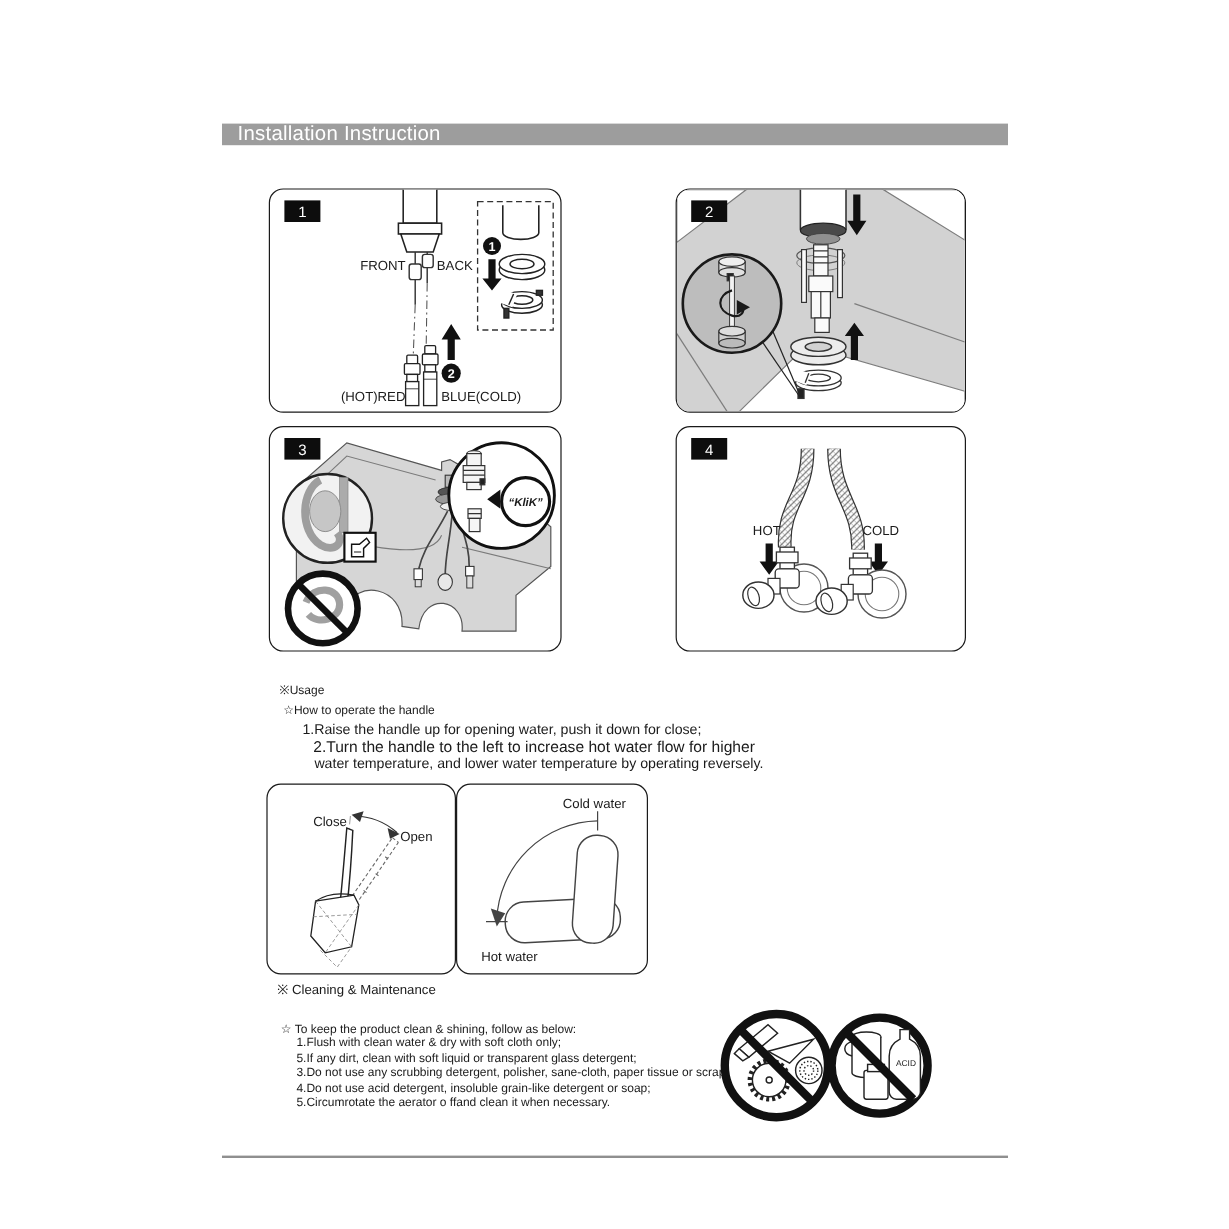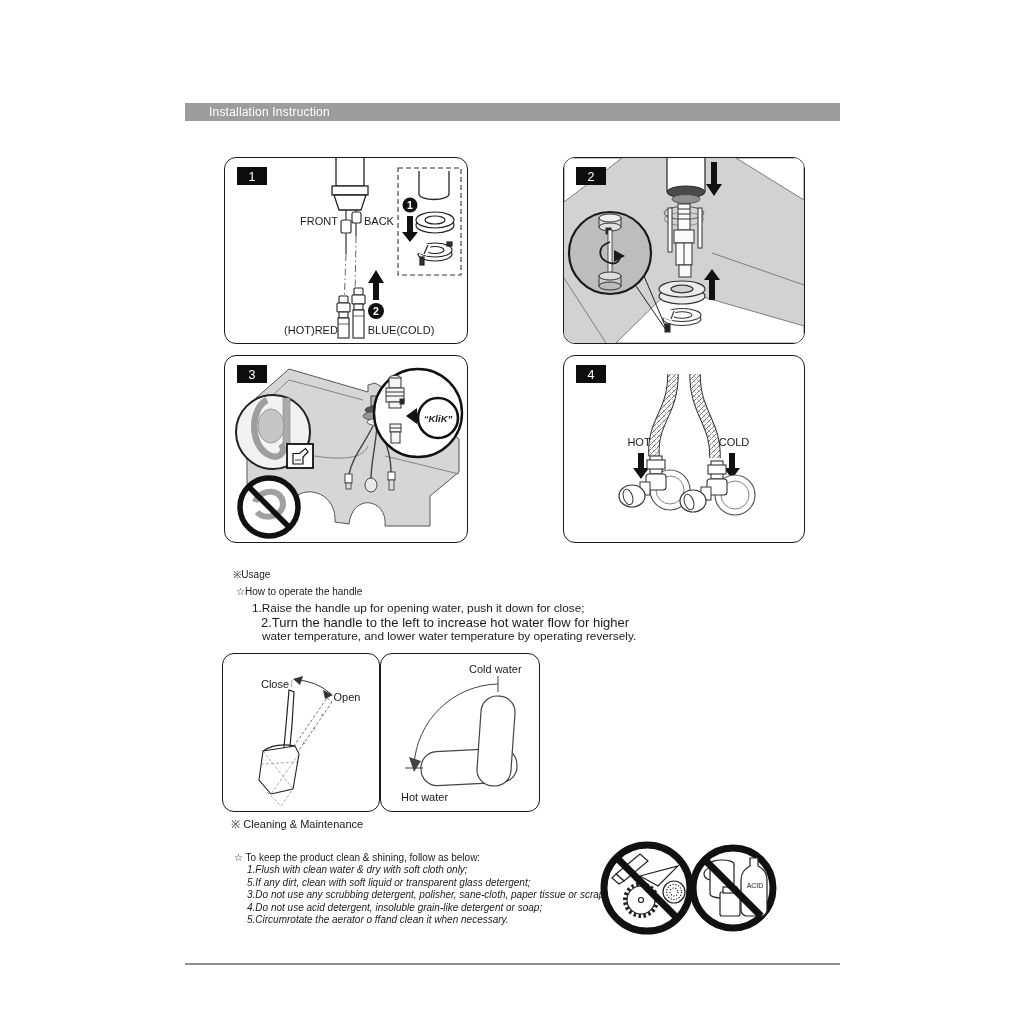--- a/index.html
+++ b/index.html
@@ -1,36 +1,36 @@
 <!DOCTYPE html>
 <html><head>
 <meta charset="utf-8">
 <style>
   html,body{margin:0;padding:0;background:#fff;}
   body{width:1024px;height:1024px;position:relative;font-family:"Liberation Sans",sans-serif;color:#1a1a1a;overflow:hidden;}
   .abs{position:absolute;}
   .header-bar{left:185px;top:103px;width:655px;height:18px;background:#9d9d9d;display:flex;align-items:center;}
-  .header-bar span{color:#fff;font-size:12px;padding-left:24px;letter-spacing:.2px;}
+  .header-bar span{color:#fff;font-size:17px;padding-left:13px;letter-spacing:.2px;}
   .proc-heading{left:235px;top:134px;font-size:14px;margin-top:27px;}
   .panel{border:1.6px solid #1a1a1a;border-radius:12px;overflow:hidden;background:#fff;}
   .panel svg{display:block;}
   .p1{left:224px;top:157px;width:242px;height:185px;}
   .p2{left:563px;top:157px;width:240px;height:185px;}
   .p3{left:224px;top:355px;width:242px;height:186px;}
   .p4{left:563px;top:355px;width:240px;height:186px;}
   .u1{left:222px;top:653px;width:156px;height:157px;border-width:1.4px;}
   .u2{left:380px;top:653px;width:158px;height:157px;border-width:1.4px;}
   .usage-heading{left:233px;top:567px;font-size:10px;}
   .usage-sub{left:236px;top:586px;font-size:10px;}
   .usage-line1{left:252px;top:601px;font-size:11.8px;}
   .usage-line2{left:261px;top:615px;font-size:13px;}
   .usage-line3{left:262px;top:629px;font-size:11.8px;}
   .clean-heading{left:231px;top:816px;font-size:11px;}
   .clean-intro{left:234px;top:852px;font-size:10px;}
-  .clean-item{left:247px;font-size:10px;font-style:italic;}
+  .clean-item{left:247px;font-size:10px;}
   .footer-line{left:185px;top:963px;width:655px;height:2px;background:#8f8f8f;}
   svg text{font-family:"Liberation Sans",sans-serif;fill:#1a1a1a;}
   .lbl{font-size:11px;}
   .badge-t{fill:#fff;font-size:12.5px;}
   .stepnum{fill:#fff;font-size:10.5px;font-weight:bold;}
 </style>
 </head>
 <body>
 
 <div class="abs header-bar">

